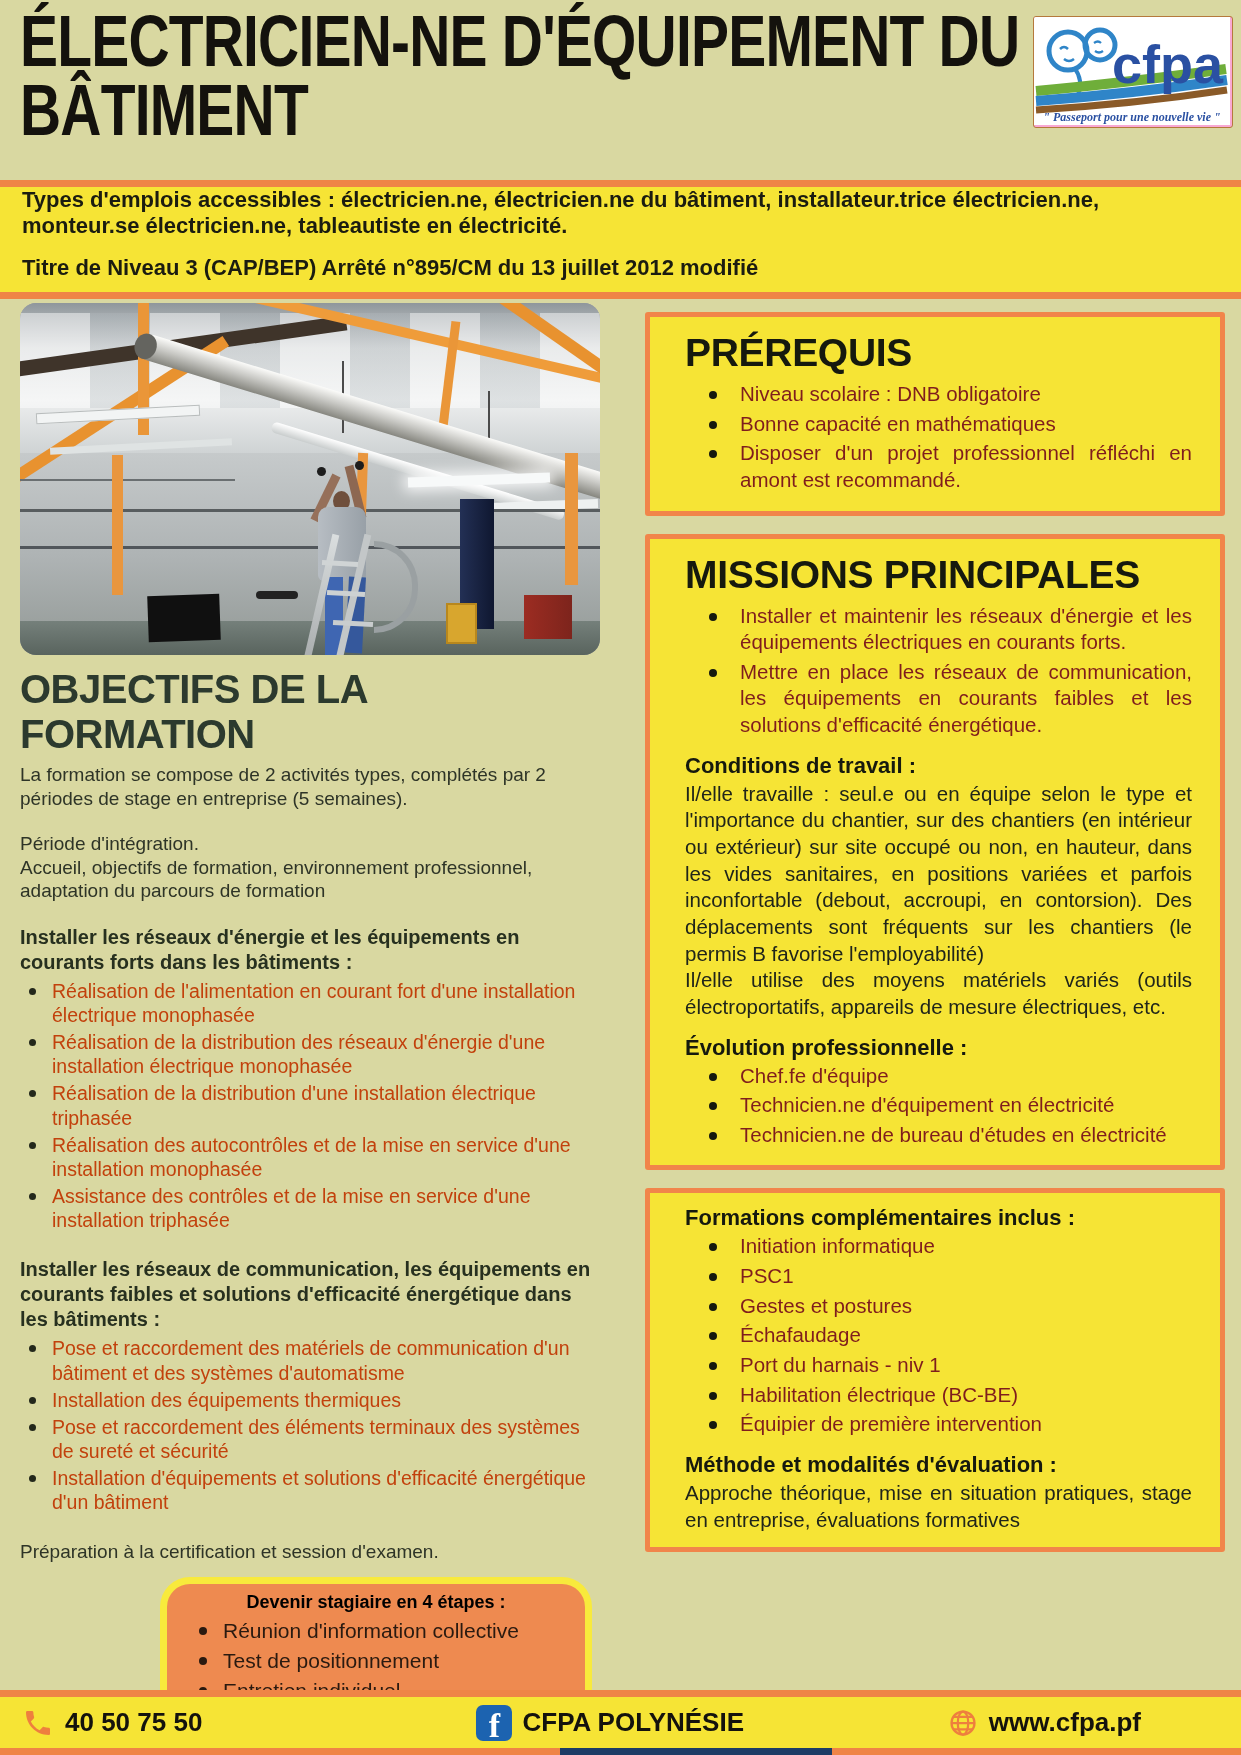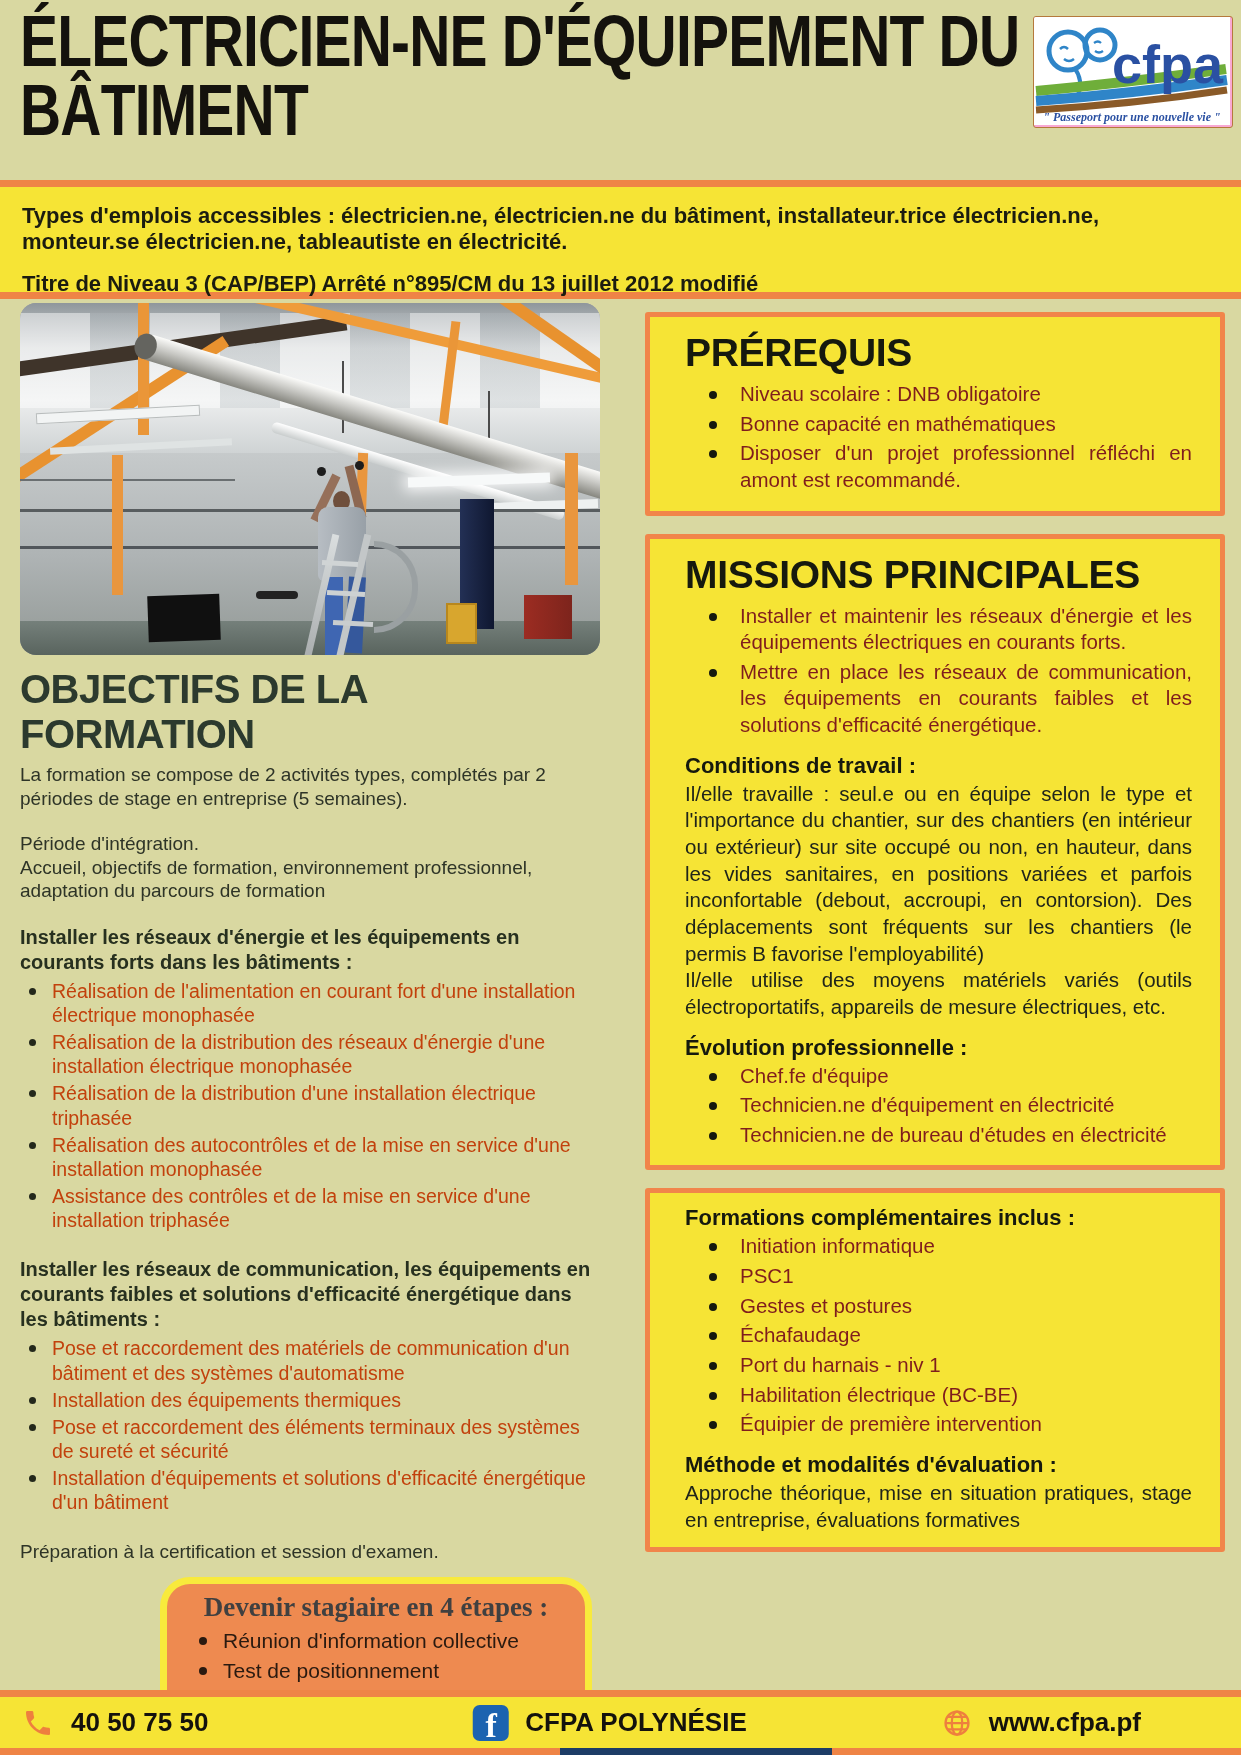--- a/index.html
+++ b/index.html
@@ -8,41 +8,41 @@
   
   .header{position:absolute;top:0;left:0;width:1241px;height:148px;border-radius:10px;}
   .title{position:absolute;left:20px;top:6px;width:1300px;font-weight:900;font-size:73px;
          line-height:.95;color:#14120d;letter-spacing:-1px;transform:scaleX(.78);
          transform-origin:0 0;}
   .logo{position:absolute;right:8px;top:16px;width:198px;height:110px;background:#f9a8d4;
         border:1px solid #b5793c;border-radius:3px;overflow:hidden;}
   
   .band{position:absolute;top:180px;left:0;width:1241px;height:119px;background:#f6e435;
         border-top:7px solid #ef8446;border-bottom:7px solid #ef8446;box-sizing:border-box;
-        padding:16px 22px 0;}
+        padding:0 22px 0;}
   .band .jobs{margin:0;max-width:1160px;font-weight:700;font-size:22px;line-height:1.2;color:#1b1c10;}
   .band .level{margin:15px 0 0;font-weight:700;font-size:22px;color:#1b1c10;}
   
   .main{position:absolute;top:299px;left:0;right:0;bottom:65px;overflow:hidden;}
   .left-col{position:absolute;left:20px;top:4px;width:582px;}
   .right-col{position:absolute;left:645px;top:13px;width:580px;}
   
   .obj-heading{margin:12px 0 6px;font-size:40px;font-weight:800;color:#2c3a2e;letter-spacing:-.5px;}
   .left-col p{margin:0;font-size:19px;line-height:1.24;color:#2e3427;}
   .left-col .gap{height:22px;}
   .left-col h4{margin:0;font-size:20px;font-weight:700;line-height:1.25;color:#27301f;}
   .plain-list{margin:4px 0 0;padding:0;list-style:none;}
   .plain-list li{position:relative;margin:0 0 3px;padding-left:32px;font-size:19.5px;
                  line-height:1.24;color:#c2410c;}
   .plain-list li::before{content:"";position:absolute;left:9px;top:9px;width:7px;height:7px;
                  border-radius:50%;background:#23281b;}
   
   .steps-box{box-sizing:border-box;margin:14px 0 0 140px;width:432px;background:#ee8a50;
              border:7px solid #f8ea3c;border-radius:30px;padding:6px 20px 10px;}
-  .steps-box h3{margin:2px 0 4px;text-align:center;font-size:27px;font-weight:800;color:#404040;font-family:Liberation Serif, serif;}
+  .steps-box h3{margin:2px 0 4px;text-align:center;font-size:18px;font-weight:800;color:#000000;}
   .steps-box ul{margin:0;padding:0;list-style:none;}
   .steps-box li{position:relative;padding-left:36px;margin:0 0 2px;font-size:21px;
                 line-height:1.32;font-weight:500;color:#2a1a10;}
   .steps-box li::before{content:"";position:absolute;left:12px;top:10px;width:8px;height:8px;
                 border-radius:50%;background:#2a1a10;}
   
   .box{box-sizing:border-box;width:580px;background:#f6e435;border:5px solid #f1854a;
        border-radius:3px;margin:0 0 18px;padding:10px 28px 14px 35px;}
   .box h2{margin:4px 0 6px;font-size:39px;font-weight:800;color:#16190e;letter-spacing:-.3px;}
   .box h3{margin:14px 0 2px;font-size:22px;font-weight:700;color:#16190e;}
@@ -52,21 +52,21 @@
   .box li{position:relative;margin:0 0 3px;padding-left:55px;font-size:20.5px;line-height:1.3;
           color:#7f1d1d;text-align:justify;}
   .box li::before{content:"";position:absolute;left:24px;top:10px;width:8px;height:8px;
           border-radius:50%;background:#16190e;}
   
   .footer{position:absolute;left:0;bottom:0;width:1241px;height:65px;}
   .footer-top{height:7px;background:#ef8446;}
   .footer-mid{height:51px;background:#f6e435;position:relative;}
   .footer-bottom{height:7px;background:#ef8446;position:relative;}
   .blue-seg{position:absolute;left:560px;top:0;width:272px;height:7px;background:#1d3c66;}
-  .fgroup{position:absolute;top:0;height:51px;display:flex;align-items:center;gap:17px;
+  .fgroup{position:absolute;top:0;height:51px;display:flex;align-items:center;gap:11px;
           font-weight:800;font-size:26px;color:#14120d;}
   .fg-phone{left:22px;}
   .fg-fb{left:50%;transform:translateX(-54%);}
   .fg-web{right:100px;}
   .fb-badge{width:36px;height:36px;border-radius:7px;background:#1c63b0;color:#fff;
             display:flex;align-items:flex-end;justify-content:center;overflow:hidden;}
   .fb-badge span{font-family:"Liberation Serif",serif;font-weight:700;font-size:34px;
             line-height:.88;transform:translateX(1px);}
   
   .photo{position:relative;width:580px;height:352px;border-radius:16px;overflow:hidden;

